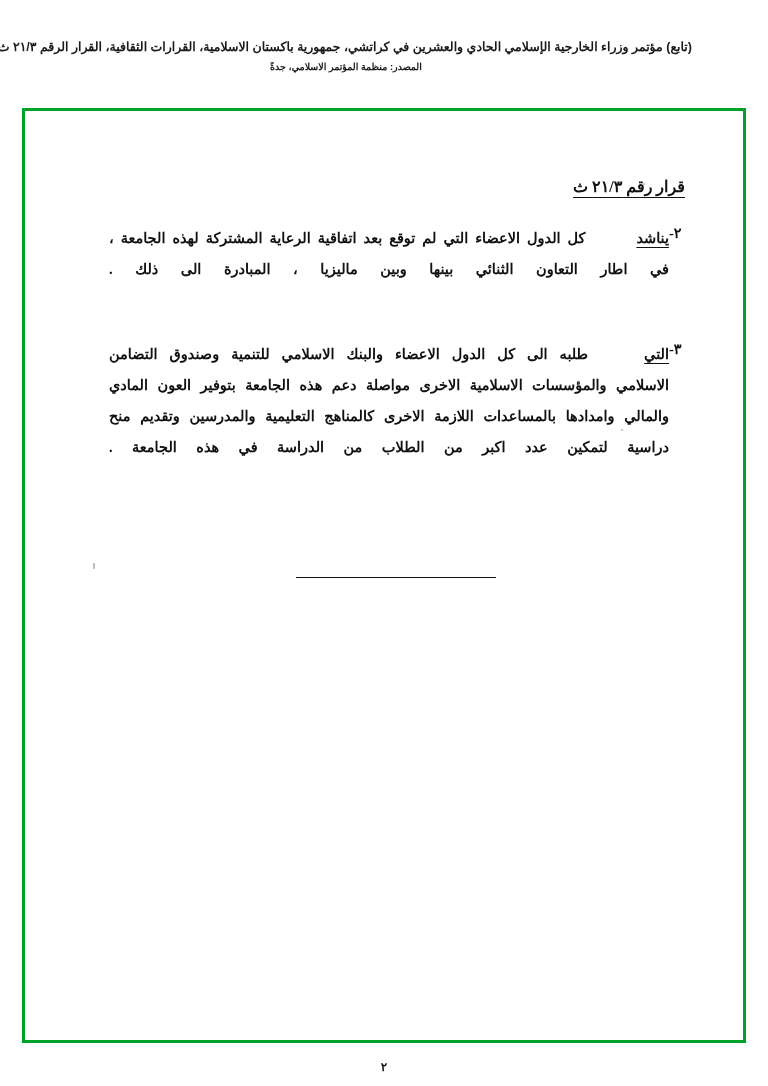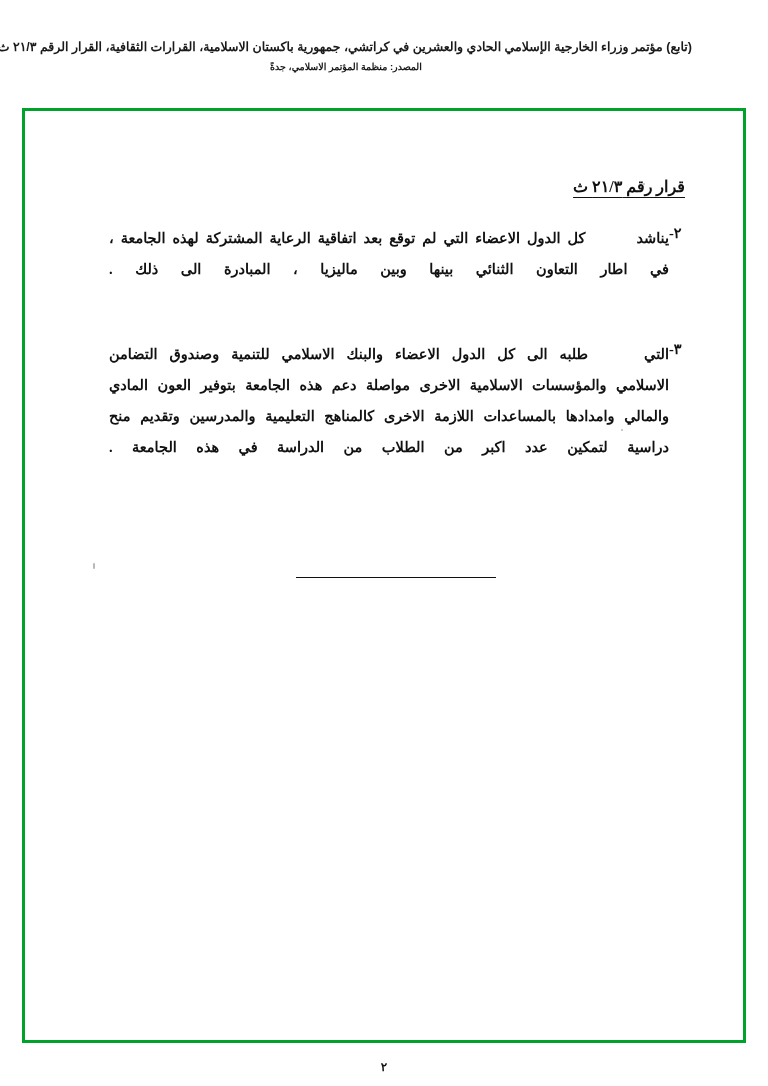--- a/index.html
+++ b/index.html
@@ -102,20 +102,21 @@
     font-size: 14.5px;
     font-weight: bold;
     line-height: 31px;
     text-align: justify;
     text-align-last: justify;
     letter-spacing: 1.2px;
     word-spacing: 3px;
     color: #111;
   }
   .clause-text .lead {
+    text-decoration: underline;
     text-underline-offset: 4px;
     margin-left: 44px;
   }
 
   #clause-2 {
     top: 112px;
     right: 40px;
     width: 600px;
   }
   #clause-2 .clause-text { width: 560px; }

